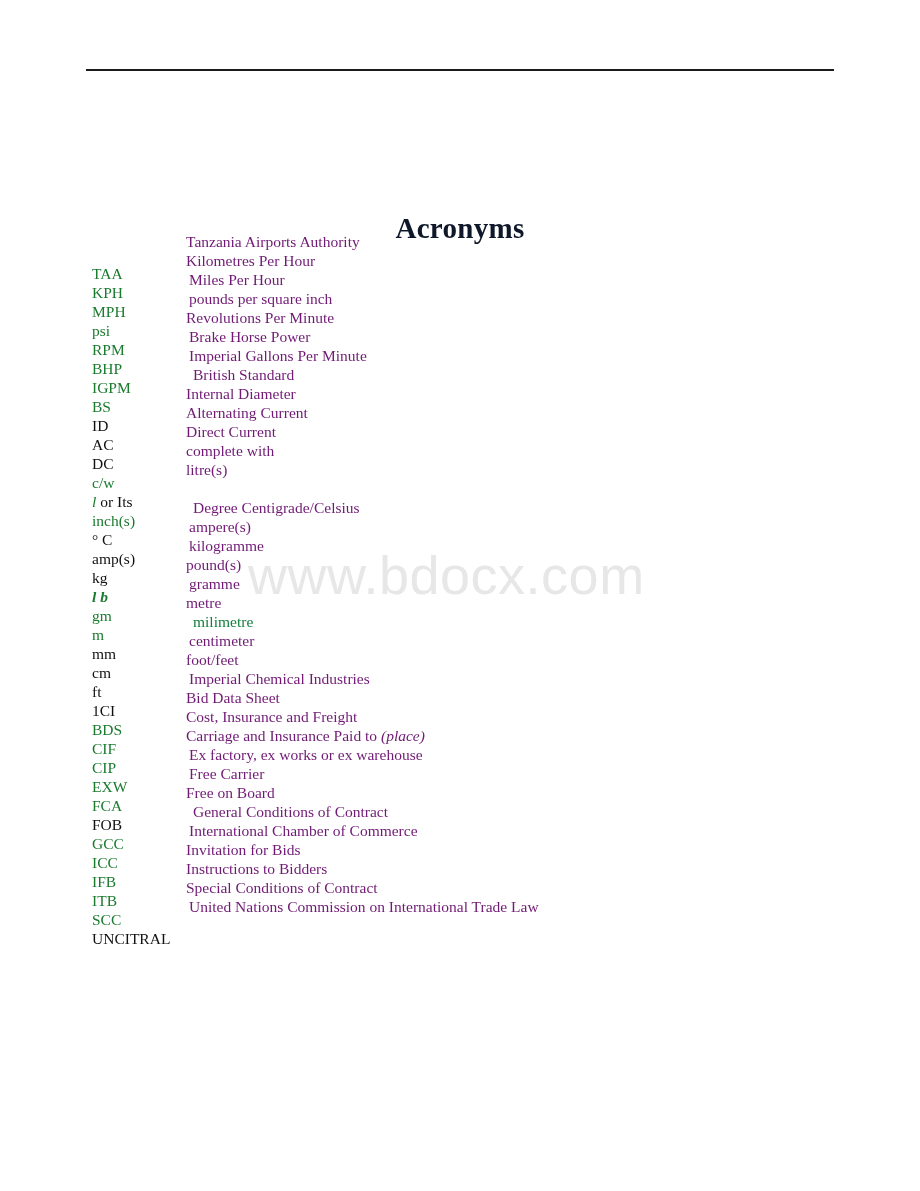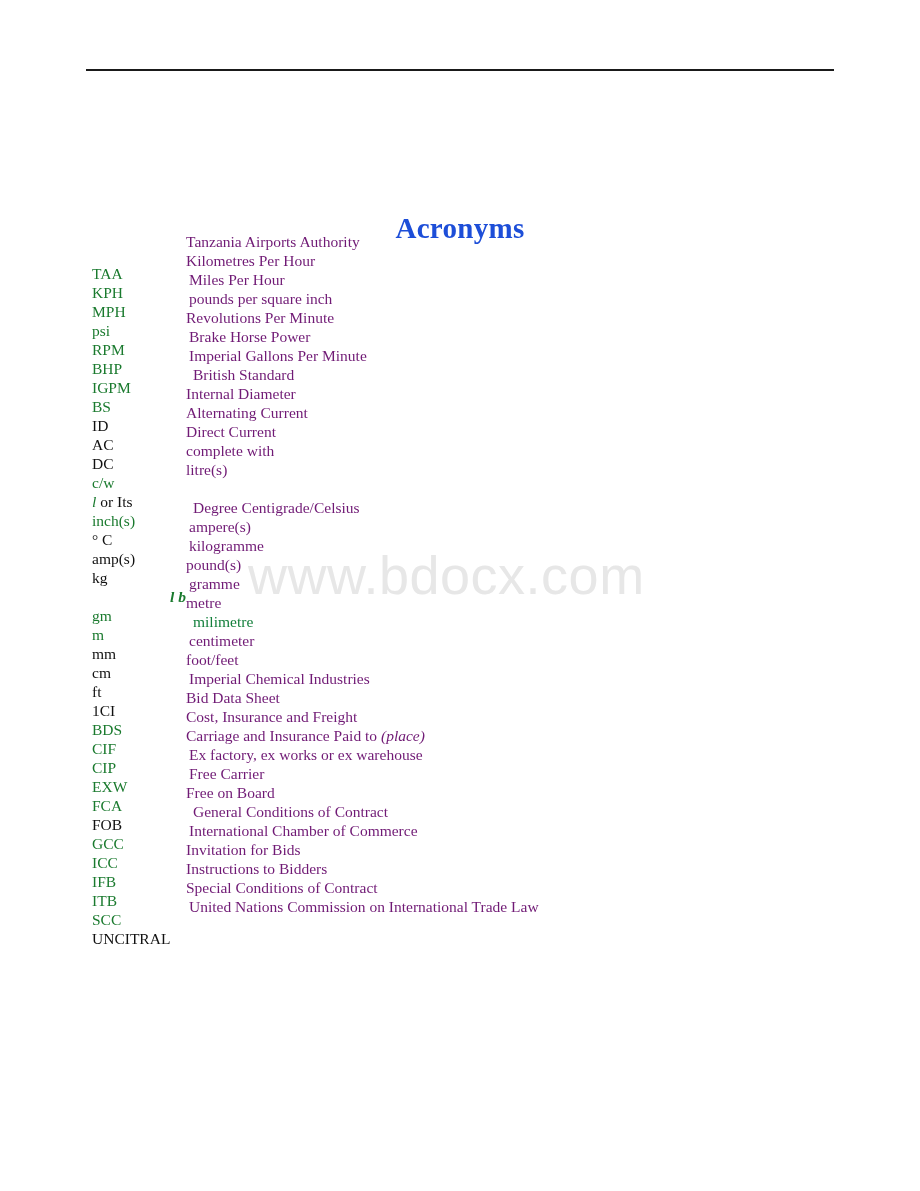--- a/index.html
+++ b/index.html
@@ -44,21 +44,21 @@
 
   
   .page-title {
     position: absolute;
     left: 0;
     top: 193px;
     width: 920px;
     text-align: center;
     font-size: 29px;
     font-weight: bold;
-    color: #1d4ed8;
+    color: #0f172a;
     letter-spacing: 0.3px;
   }
 
   
   .acronym-list {
     position: absolute;
     left: 92px;
     top: 232px;
     width: 760px;
   }
@@ -81,21 +81,21 @@
   .def {
     display: inline-block;
     vertical-align: top;
     color: #701a75;
   }
   .def.green { color: #15803d; }
   .def.indent1 { padding-left: 3px; }
   .def.indent2 { padding-left: 7px; }
 
   .term.it { font-style: italic; }
-  .term.bolditalic { font-style: italic; font-weight: bold; text-align: right; }
+  .term.bolditalic { font-style: italic; font-weight: bold; }
   .term .plain { font-style: normal; font-weight: normal; color: #111111; }
   .def .it { font-style: italic; }
 </style>
 </head>
 <body>
 
 <div class="page">
 
   <div class="header-rule"></div>
 

